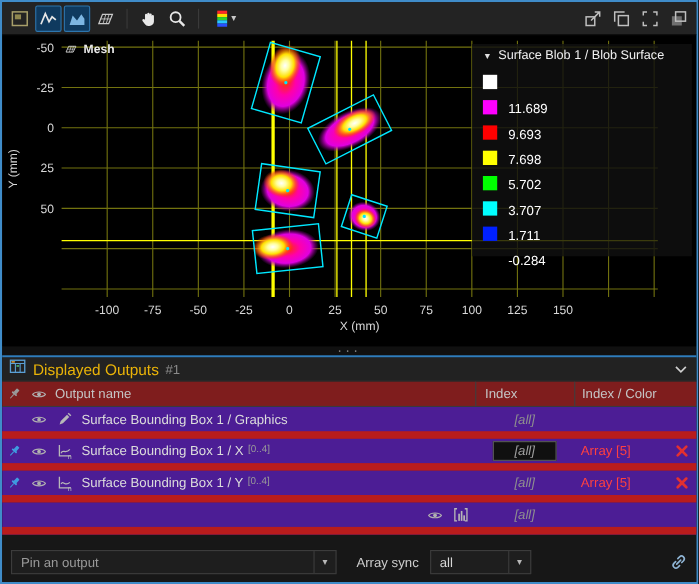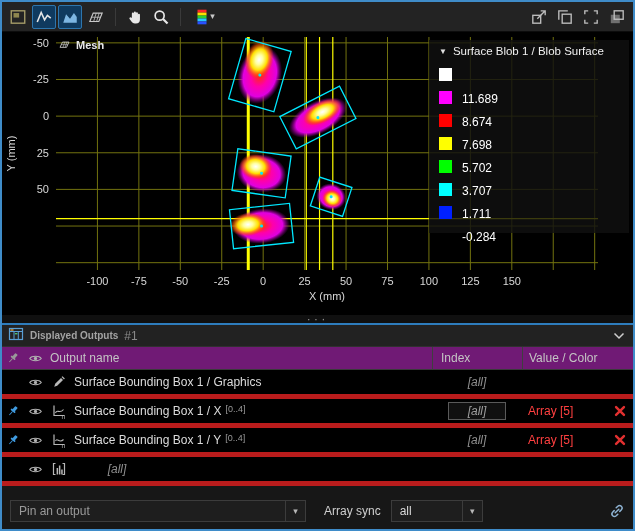--- a/index.html
+++ b/index.html
@@ -35,37 +35,37 @@
 
   
   .splitter { height:8px; flex:0 0 8px; background:#101010; display:flex; align-items:center;
               justify-content:center; cursor:row-resize; }
   .dots { color:#8a8a8a; font-size:13px; line-height:6px; letter-spacing:3px; }
 
   
   .panel { flex:1; background:#171717; border-top:2px solid #2e7dbd; display:flex; flex-direction:column; }
   .panel-header { height:22px; flex:0 0 22px; background:#222222; display:flex; align-items:center;
                   padding:0 6px; gap:6px; border-bottom:1px solid #303030; }
-  .ph-title { color:#a3a3a3; font-size:10px; font-weight:bold; }
+  .ph-title { color:#eab308; font-size:14px; font-weight:normal; }
   .ph-num { color:#8a8a8a; font-size:12px; }
   .ph-chevron { margin-left:auto; cursor:pointer; display:flex; }
 
-  .tbl-header { height:23px; flex:0 0 23px; background:#701a75; display:flex; align-items:center;
+  .tbl-header { height:23px; flex:0 0 23px; background:#7f1d1d; display:flex; align-items:center;
                 color:#c4c4c4; font-size:12px; border-bottom:1px solid #3a3a3a; }
   .c-pin { width:22px; flex:0 0 22px; display:flex; justify-content:center; }
   .c-eye { width:22px; flex:0 0 22px; display:flex; justify-content:center; }
   .c-ico { width:26px; flex:0 0 26px; display:flex; justify-content:center; }
   .h-name { flex:1; padding-left:4px; }
   .h-idx { width:90px; flex:0 0 90px; border-left:1px solid #3f3f3f; height:100%;
            display:flex; align-items:center; padding-left:8px; }
   .h-val { width:111px; flex:0 0 111px; border-left:1px solid #3f3f3f; height:100%;
            display:flex; align-items:center; padding-left:6px; }
 
   .trow { height:29px; flex:0 0 29px; display:flex; align-items:center; font-size:12px;
-          color:#dcdcdc; border-bottom:5px solid #b91c1c; background:#000000; cursor:default; }
+          color:#dcdcdc; border-bottom:7px solid #b91c1c; background:#4c1d95; cursor:default;justify-content:flex-end; }
   .c-name { flex:1; padding-left:2px; white-space:nowrap; overflow:hidden; }
   .sfx { font-size:9px; color:#9a9a9a; margin-left:4px; vertical-align:3px; }
   .c-idx { width:90px; flex:0 0 90px; display:flex; justify-content:center; }
   .idx-txt { font-style:italic; color:#8f8f8f; }
   .idx-box { font-style:italic; color:#9f9f9f; background:#101010; border:1px solid #5a5a5a;
              padding:1px 8px; min-width:58px; text-align:center; }
   .c-val { width:85px; flex:0 0 85px; padding-left:6px; }
   .val-txt { color:#ff4040; }
   .c-del { width:26px; flex:0 0 26px; display:flex; justify-content:center; cursor:pointer; }
 
@@ -263,21 +263,21 @@
         <span class="lg-tri">▼</span>
         <span>Surface Blob 1 / Blob Surface</span>
       </div>
       <div id="legend-rows">
           <div class="lg-row">
             <span class="sw" style="background:#ffffff"></span>
             <span class="lg-val">11.689</span>
           </div>
           <div class="lg-row">
             <span class="sw" style="background:#ff00ff"></span>
-            <span class="lg-val">8.674</span>
+            <span class="lg-val">9.693</span>
           </div>
           <div class="lg-row">
             <span class="sw" style="background:#ff0000"></span>
             <span class="lg-val">7.698</span>
           </div>
           <div class="lg-row">
             <span class="sw" style="background:#ffff00"></span>
             <span class="lg-val">5.702</span>
           </div>
           <div class="lg-row">
@@ -330,21 +330,21 @@
           </svg>
       </span>
       <span class="c-eye">
         <svg width="15" height="15" viewBox="0 0 16 16">
             <path d="M1.8 8 C4 4.9 12 4.9 14.2 8 C12 11.1 4 11.1 1.8 8 Z" fill="none" stroke="#b0b0b0" stroke-width="1.1"></path>
             <circle cx="8" cy="8" r="1.8" fill="#b0b0b0"></circle>
           </svg>
       </span>
       <span class="h-name">Output name</span>
       <span class="h-idx">Index</span>
-      <span class="h-val">Value / Color</span>
+      <span class="h-val">Index / Color</span>
     </div>
 
     <div id="rows" class="tbl-body">
         <div class="trow">
           <span class="c-pin"></span>
           <span class="c-eye">
             <svg width="15" height="15" viewBox="0 0 16 16">
               <path d="M1.8 8 C4 4.9 12 4.9 14.2 8 C12 11.1 4 11.1 1.8 8 Z" fill="none" stroke="#b0b0b0" stroke-width="1.1"></path>
               <circle cx="8" cy="8" r="1.8" fill="#b0b0b0"></circle>
             </svg>

